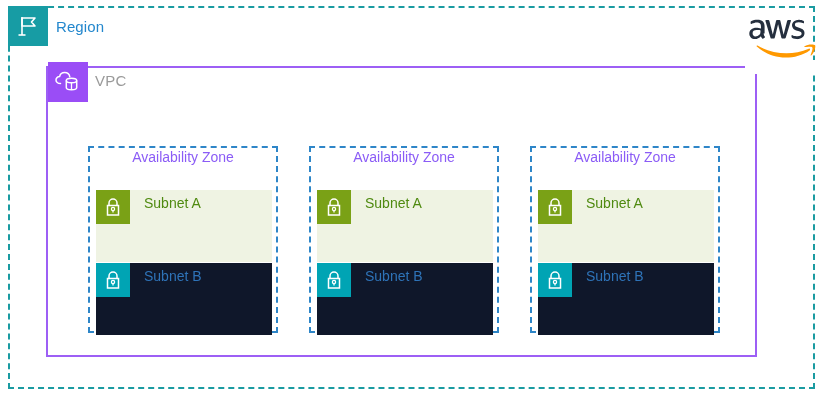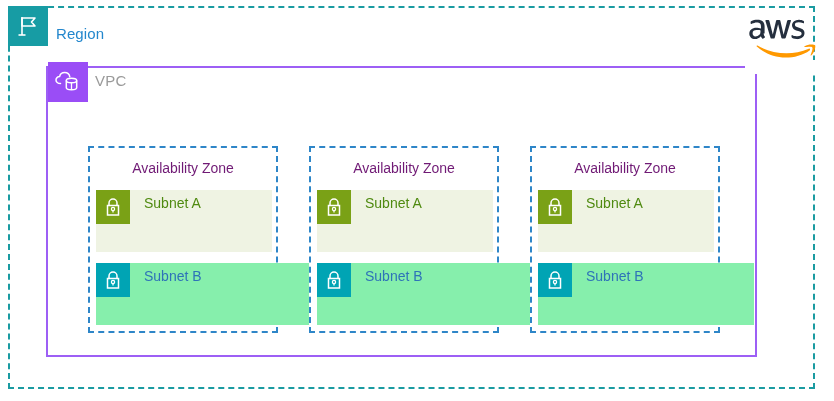--- a/index.html
+++ b/index.html
@@ -27,21 +27,21 @@
     position:absolute;
     left:8px; top:6px;
     width:40px; height:40px;
     background:#179ca4;
     box-sizing:border-box;
     display:flex;align-items:center;justify-content:center;
     z-index:4;
   }
   #region-label{
     position:absolute;
-    left:56px; top:25px;
+    left:56px; top:18px;
     font-size:15px;
     color:#2387cd;
     letter-spacing:.1px;
     white-space:nowrap;
     z-index:4;
   }
 
   
   #vpc-box{
     position:absolute;
@@ -99,32 +99,32 @@
     width:190px;
     height:187px;
     border:2px dashed #2e86c8;
     box-sizing:border-box;
     background:#ffffff;
     position:relative;
   }
   .az-title{
     text-align:center;
     font-size:14px;
-    color:#701a75;
-    margin-top:12px;
+    color:#8b5cf6;
+    margin-top:1px;
     white-space:nowrap;
   }
   .subnet-band{
     position:absolute;
     left:6px;
     width:176px;
-    height:62px;
+    height:72px;
   }
   .subnet-a{ top:42px;  background:#eff3e3; }
-  .subnet-b{ top:115px; background:#86efac;padding-left:40px; }
+  .subnet-b{ top:115px; background:#0f172a; }
 
   .subnet-icon{
     position:absolute;
     left:0px; top:0px;
     width:34px;height:34px;
     display:flex;align-items:center;justify-content:center;
   }
   .icon-a{ background:#7aa116; }
   .icon-b{ background:#00a4b4; }
 

